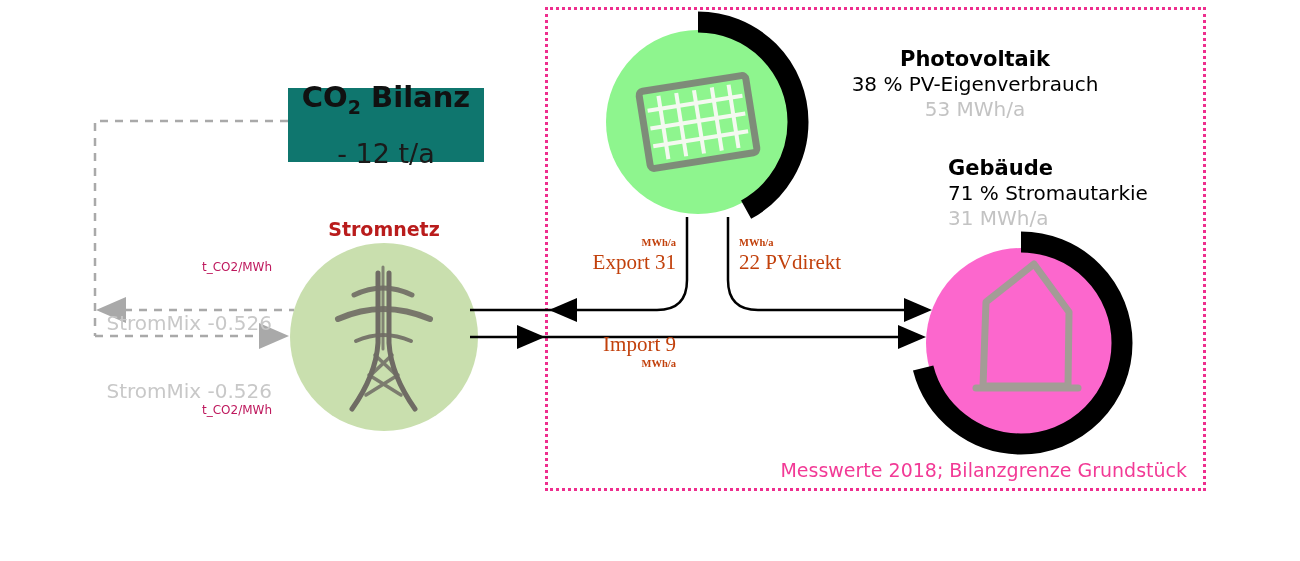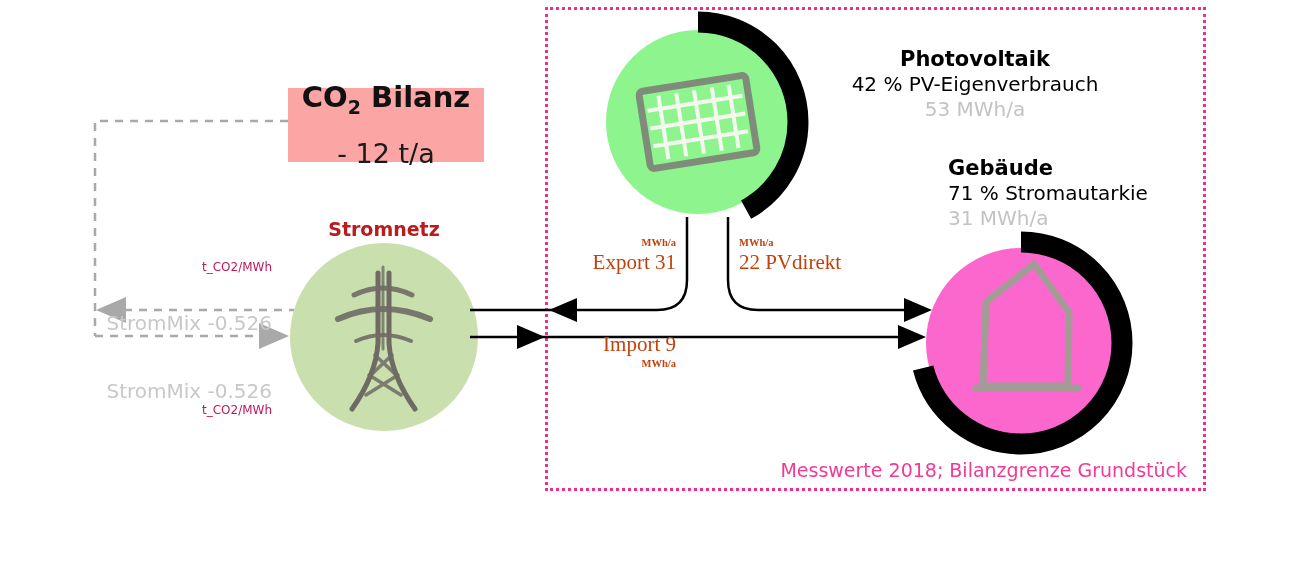--- a/index.html
+++ b/index.html
@@ -8,21 +8,21 @@
     font-family:"DejaVu Sans","Liberation Sans",sans-serif;overflow:hidden;
   }
   .abs{position:absolute;}
   
   .boundary{
     left:545px;top:7px;width:655px;height:478px;
     border:3px dotted #ee2e8e;
   }
   
   .co2box{
-    left:288px;top:88px;width:196px;height:74px;background:#fca5a5;
+    left:288px;top:88px;width:196px;height:74px;background:#0f766e;
     display:flex;flex-direction:column;align-items:center;justify-content:center;
     color:#111;
   }
   .co2box .l1{font-weight:bold;font-size:29px;line-height:32px;}
   .co2box .l1 sub{font-size:19px;}
   .co2box .l2{font-size:27px;line-height:30px;color:#1a1a1a;margin-top:16px;}
   
   .circle{border-radius:50%;}
   .grid-circle{left:290px;top:243px;width:188px;height:188px;background:#c9dfae;}
   .pv-circle{left:606px;top:30px;width:184px;height:184px;background:#8ef58e;}
@@ -133,21 +133,21 @@
     <polygon points="549,310 577,298 577,322" fill="#000"></polygon>
     <polygon points="932,310 904,298 904,322" fill="#000"></polygon>
     <polygon points="545,337 517,325 517,349" fill="#000"></polygon>
     <polygon points="926,337 898,325 898,349" fill="#000"></polygon>
   </svg>
 
   <div class="abs grid-label">Stromnetz</div>
 
   <div class="abs node-text pv-text">
     <div class="t">Photovoltaik</div>
-    <div class="d">42 % PV-Eigenverbrauch</div>
+    <div class="d">38 % PV-Eigenverbrauch</div>
     <div class="a">53 MWh/a</div>
   </div>
 
   <div class="abs node-text bld-text">
     <div class="t">Gebäude</div>
     <div class="d">71 % Stromautarkie</div>
     <div class="a">31 MWh/a</div>
   </div>
 
   <div class="abs flow-label export-label">

